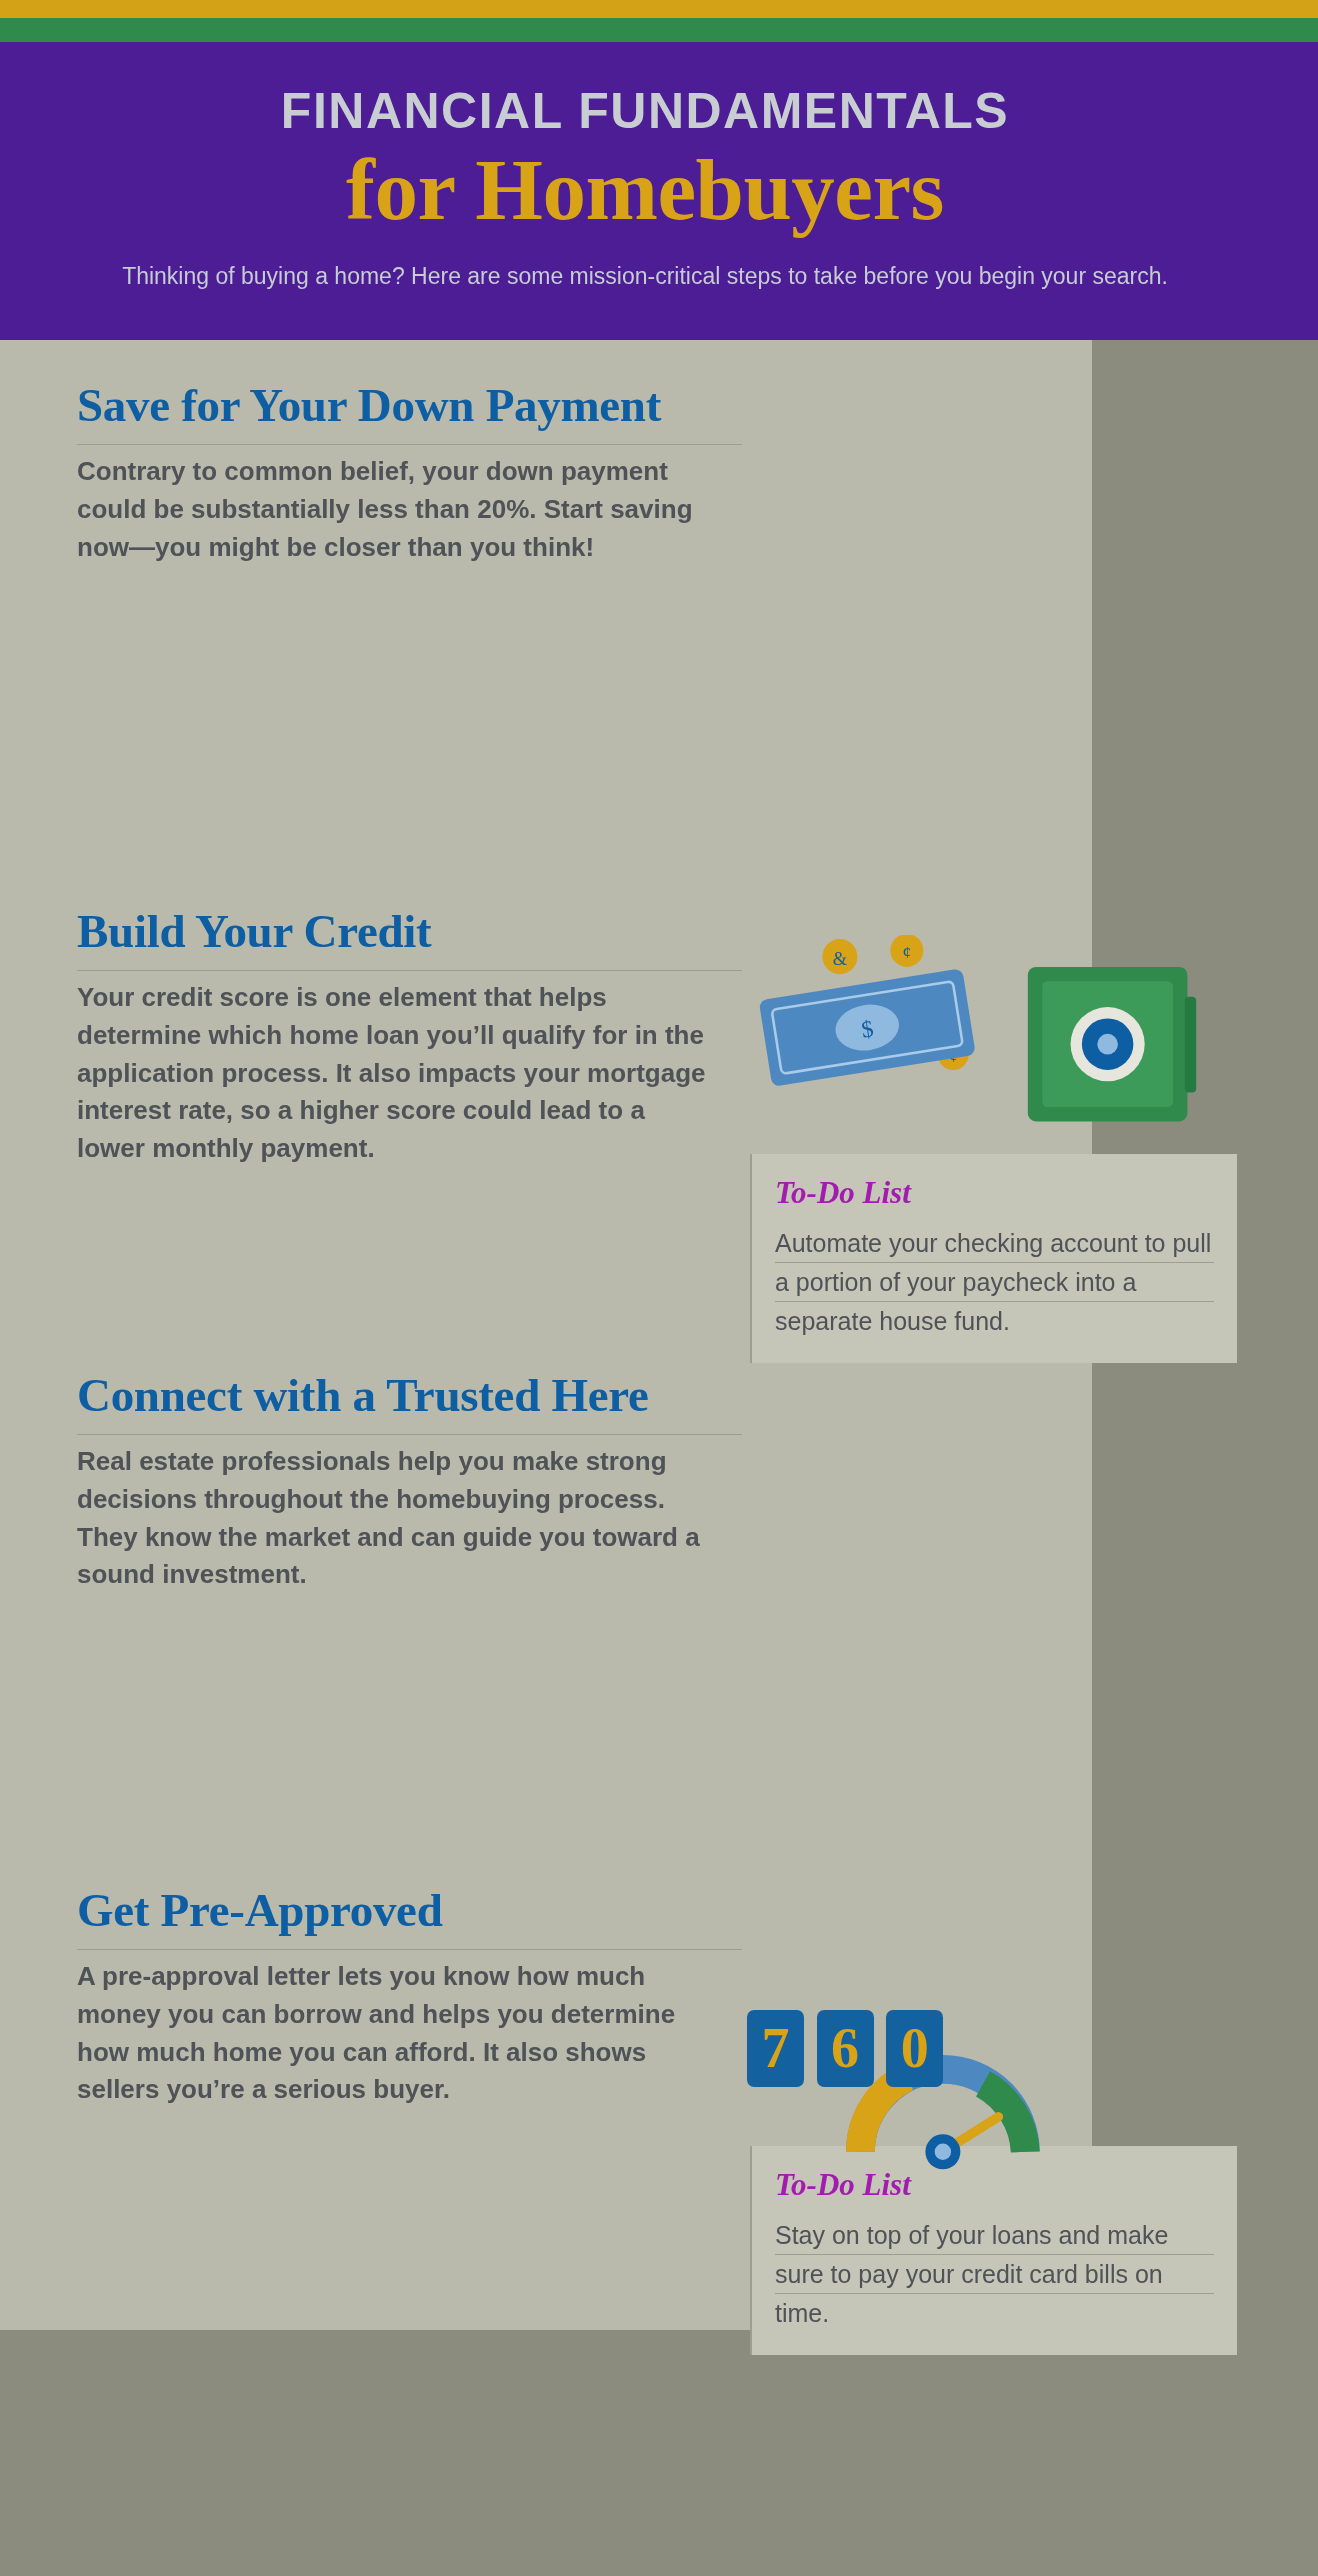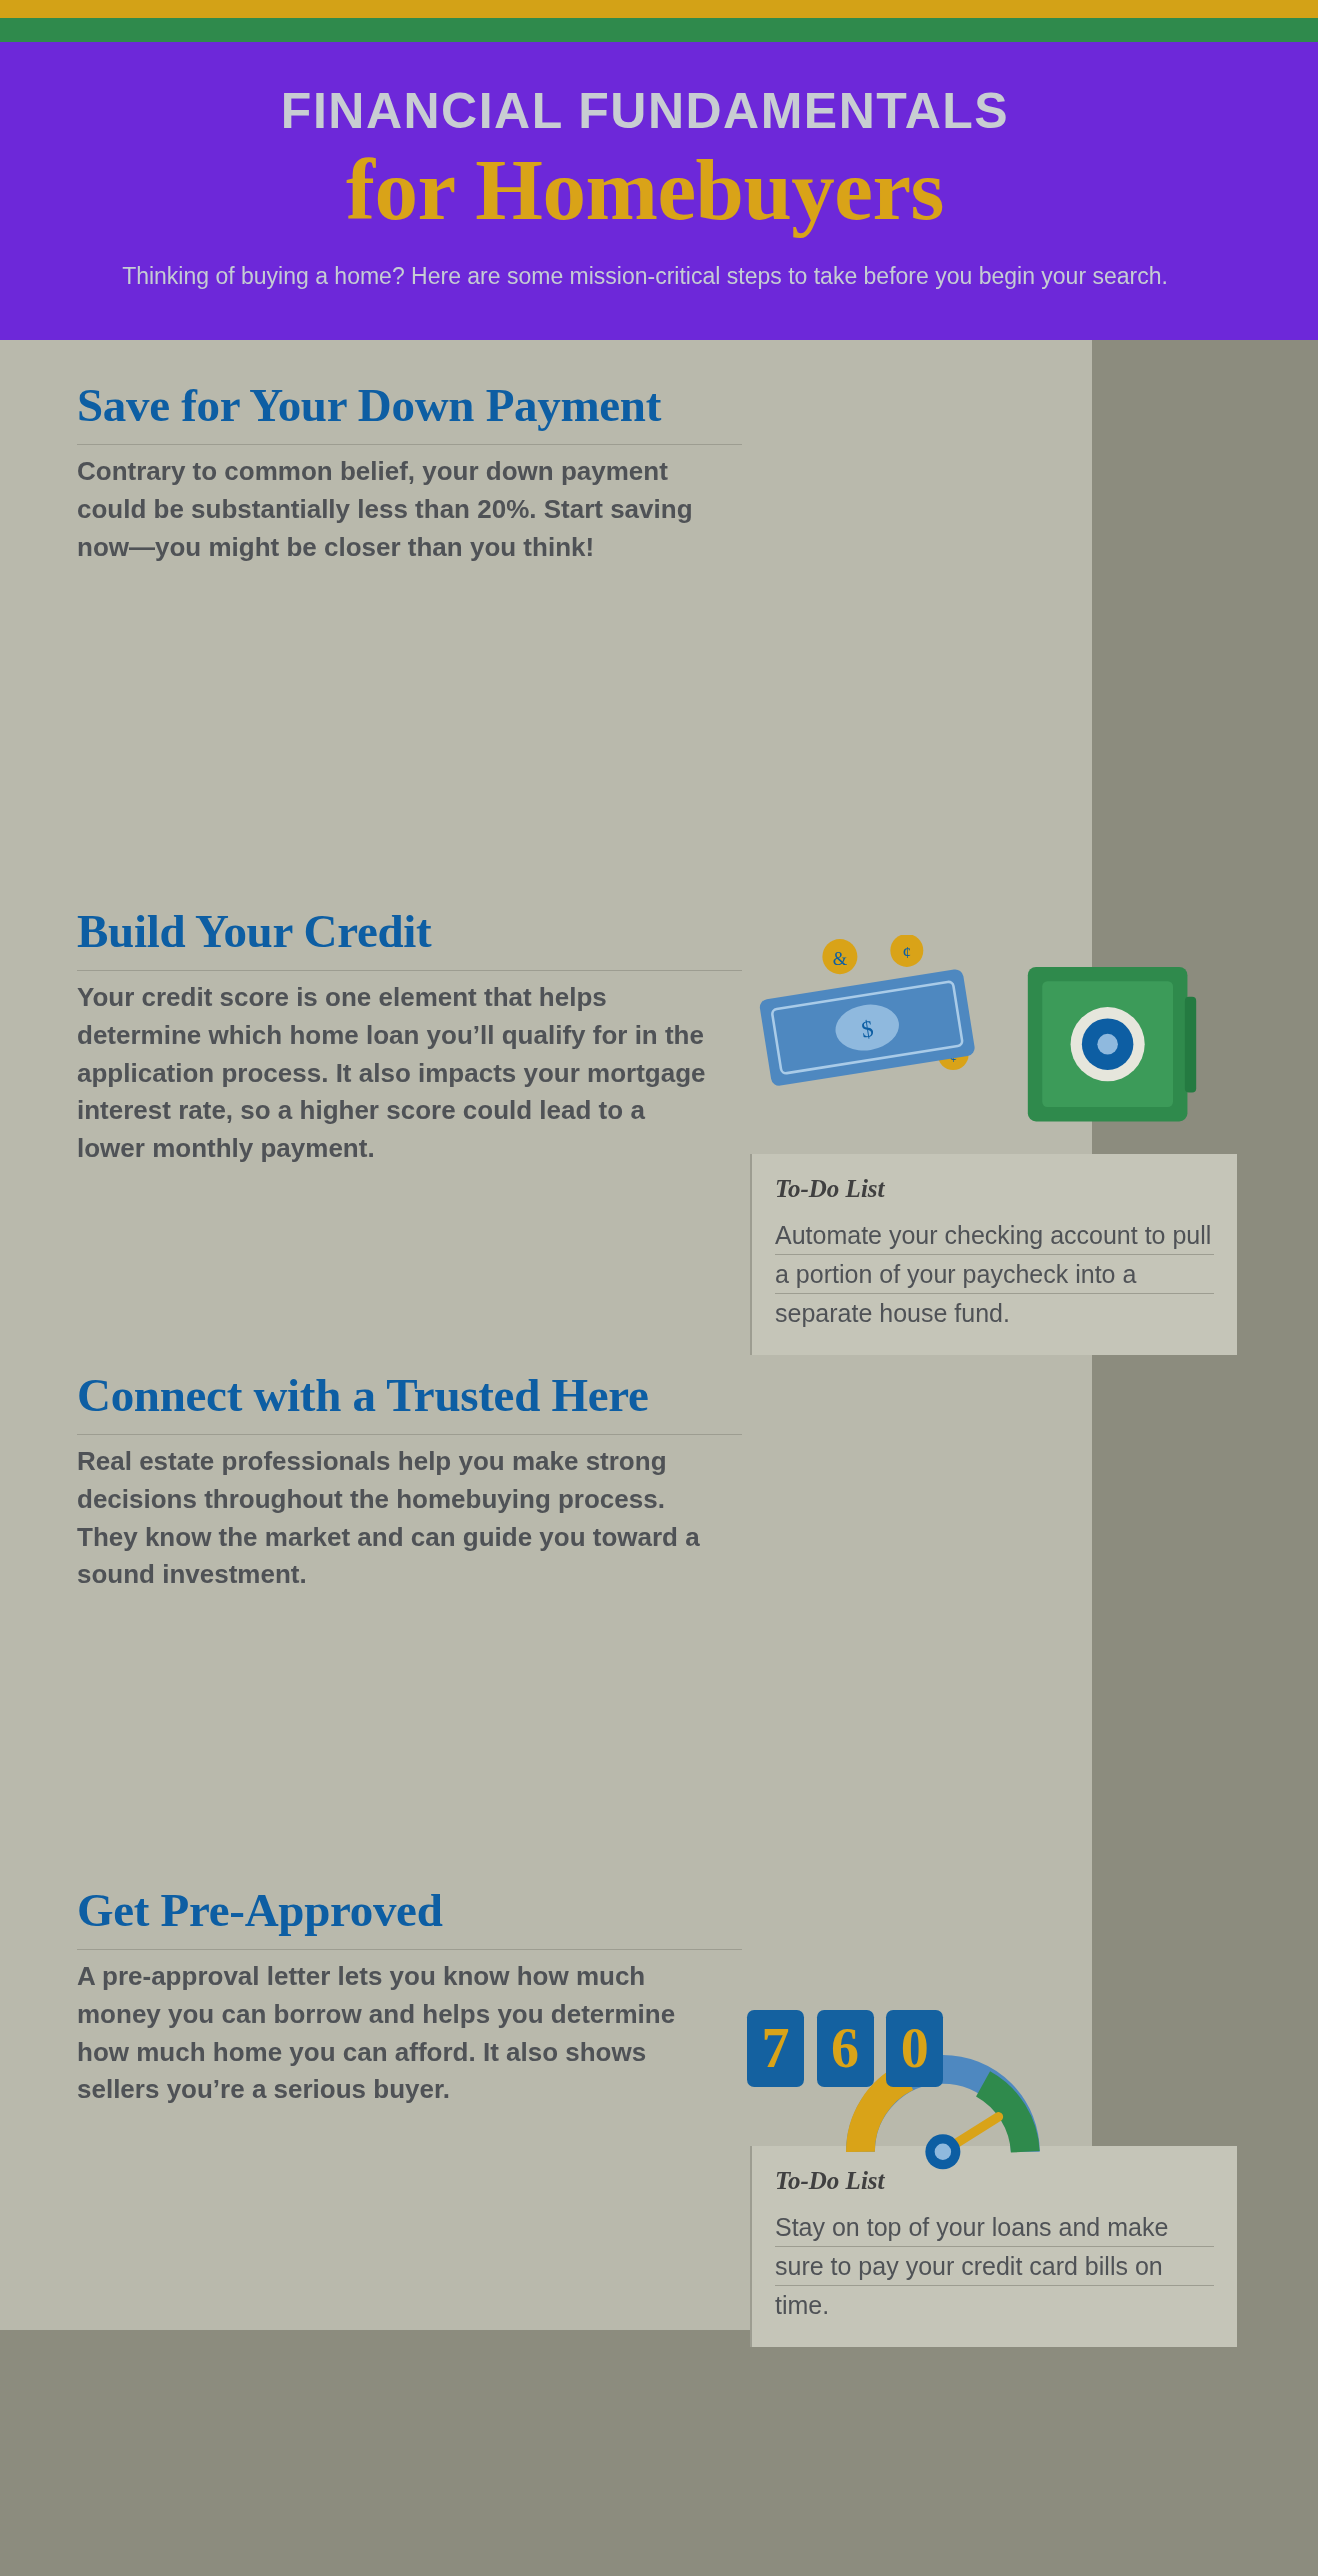--- a/index.html
+++ b/index.html
@@ -40,21 +40,21 @@
   
   .column {
     position: absolute;
     left: 0px;
     top: 42px;
     width: 1319px;
   }
 
   
   .header {
-    background: #6d28d9;
+    background: #4c1d95;
     padding: 43px 86px 49px 57px;
     text-align: center;
     width: 1319px;
   }
   .header .kicker {
     font-size: 50px;
     letter-spacing: 1.5px;
     font-weight: bold;
     color: #c8cdd2;
     line-height: 1.05;
@@ -125,22 +125,22 @@
     width: 484px;
     background: #c5c5b8;
     border-left: 2.1px solid #9d9d91;
     padding: 20.6px 23px 23px 23px;
     z-index: 2;
   }
   .todo .todo-title {
     font-family: "Liberation Serif", serif;
     font-style: italic;
     font-weight: bold;
-    font-size: 25px;
-    color: #404040;
+    font-size: 31px;
+    color: #a21caf;
     margin-bottom: 13.4px;
   }
   .todo .todo-text {
     font-size: 25px;
     line-height: 1.55;
     color: #4f5256;
     background-image: repeating-linear-gradient(
       to bottom,
       rgba(0,0,0,0) 0px,
       rgba(0,0,0,0) 38px,

